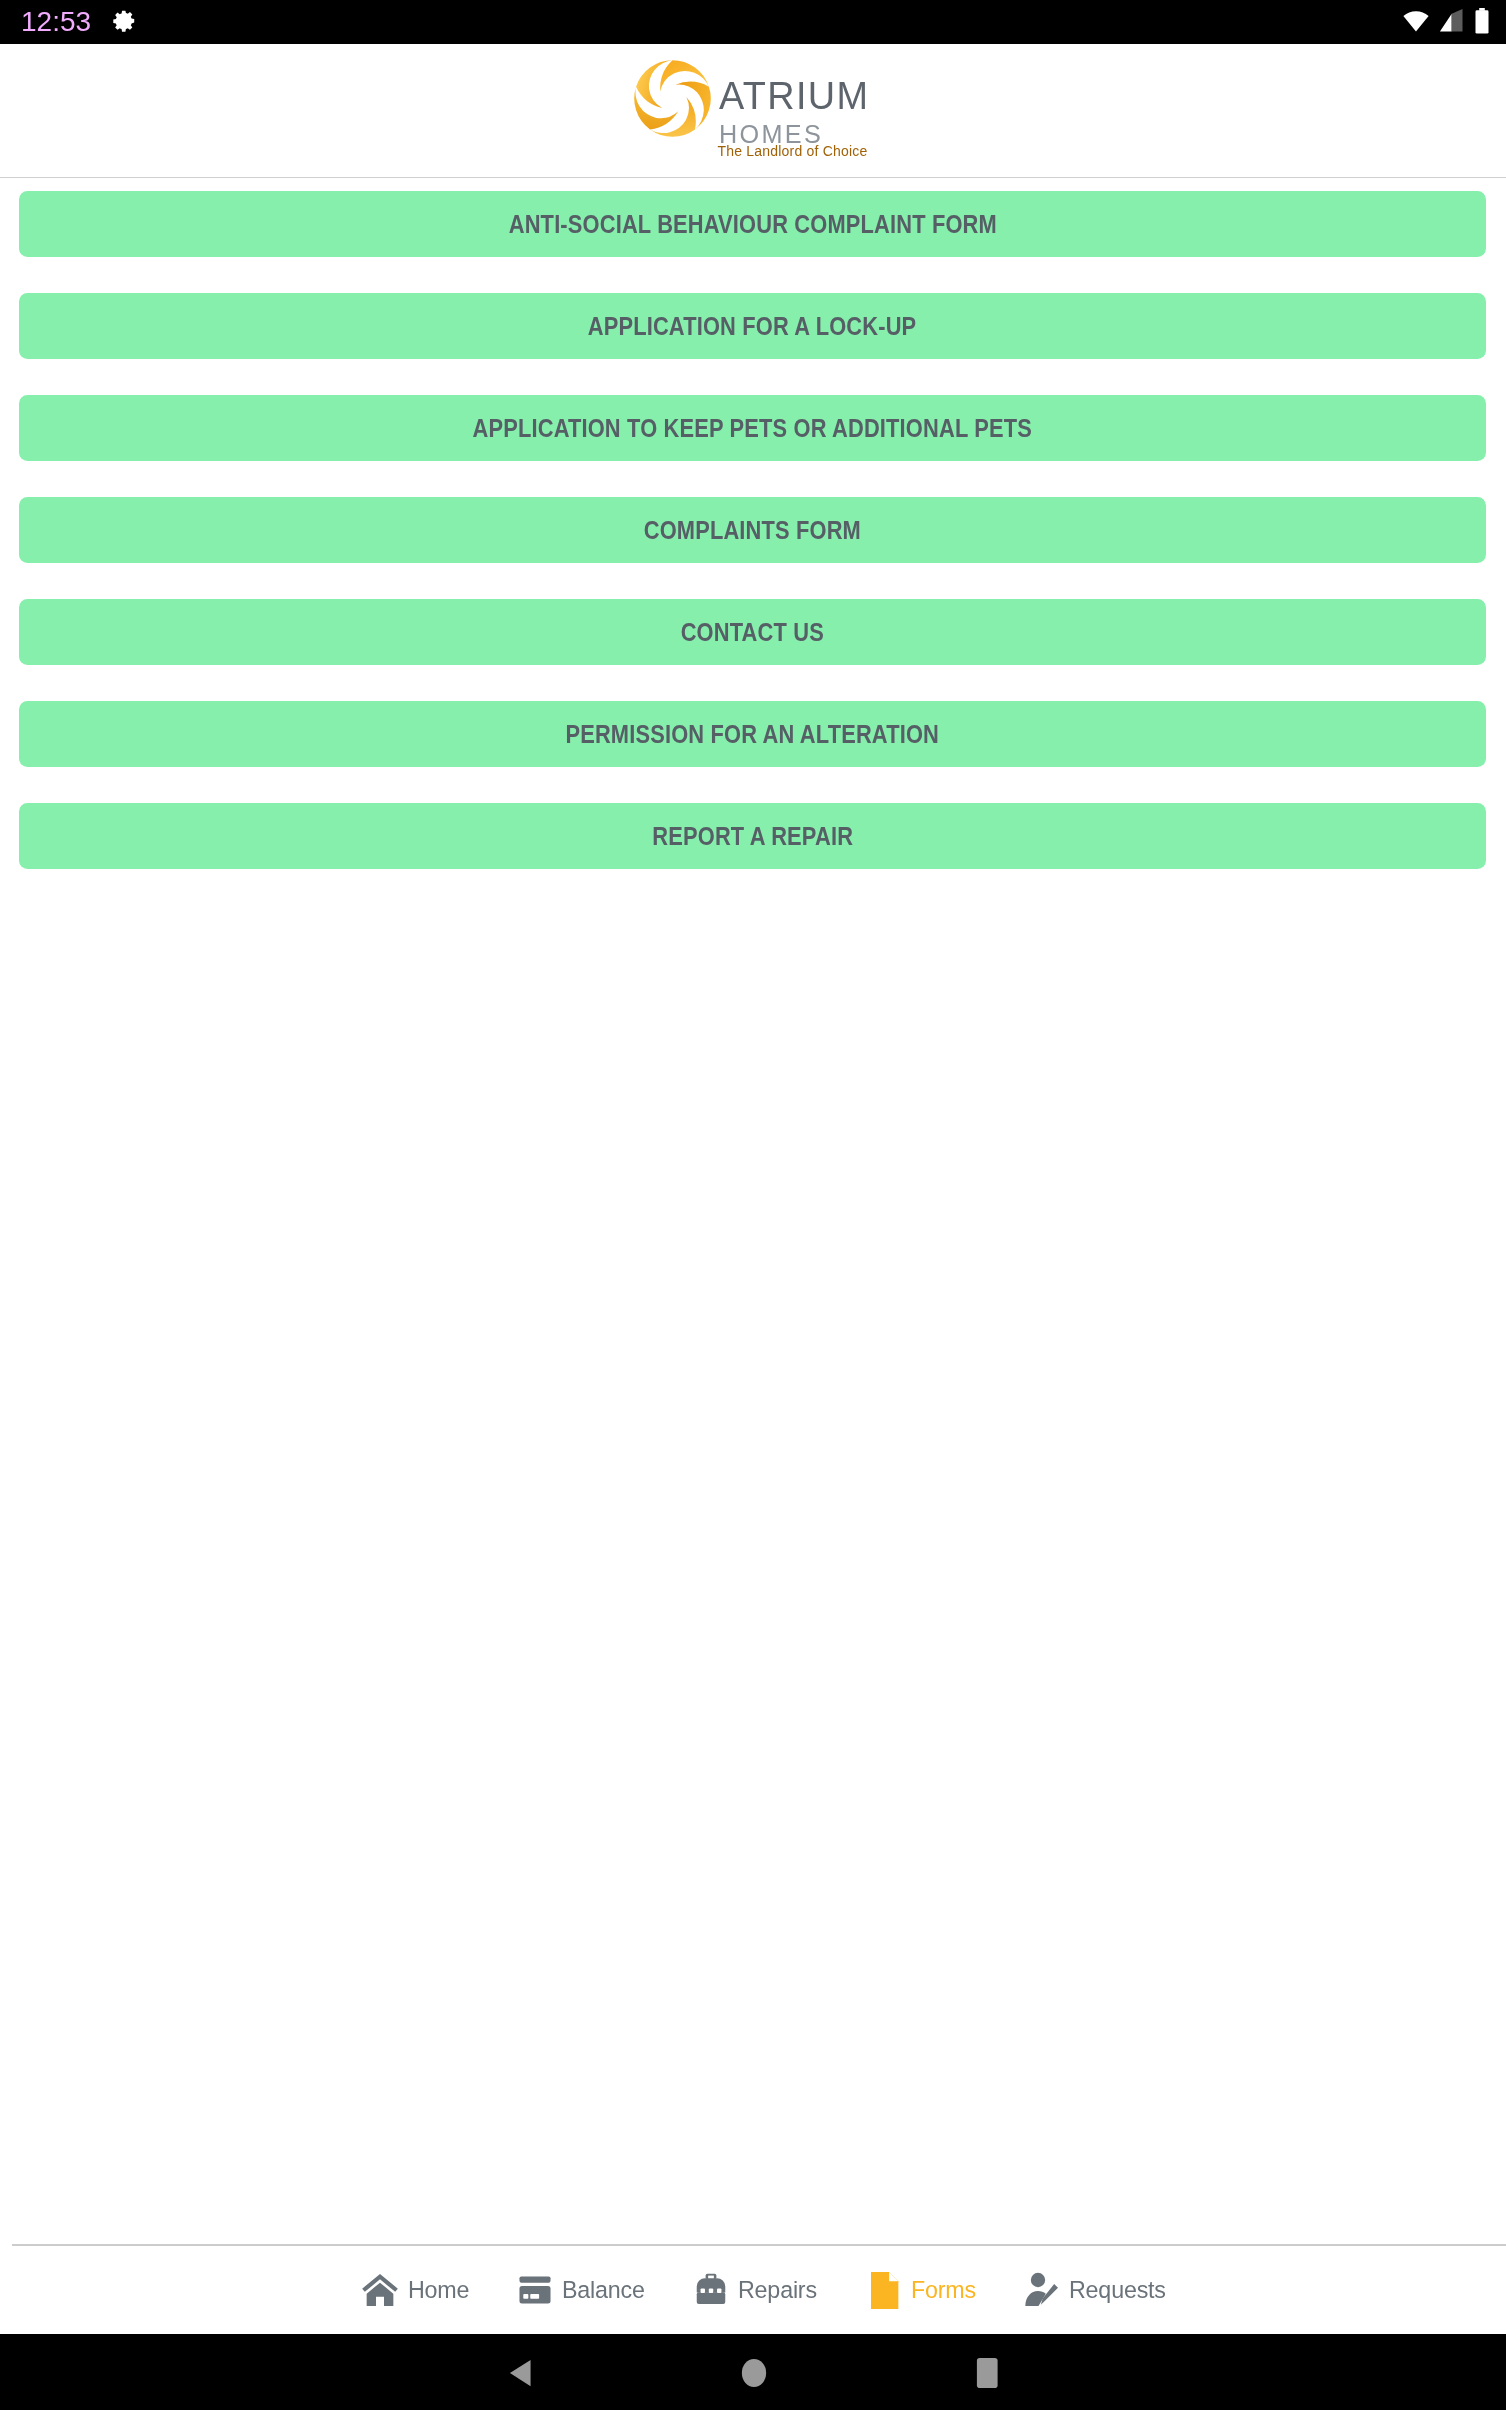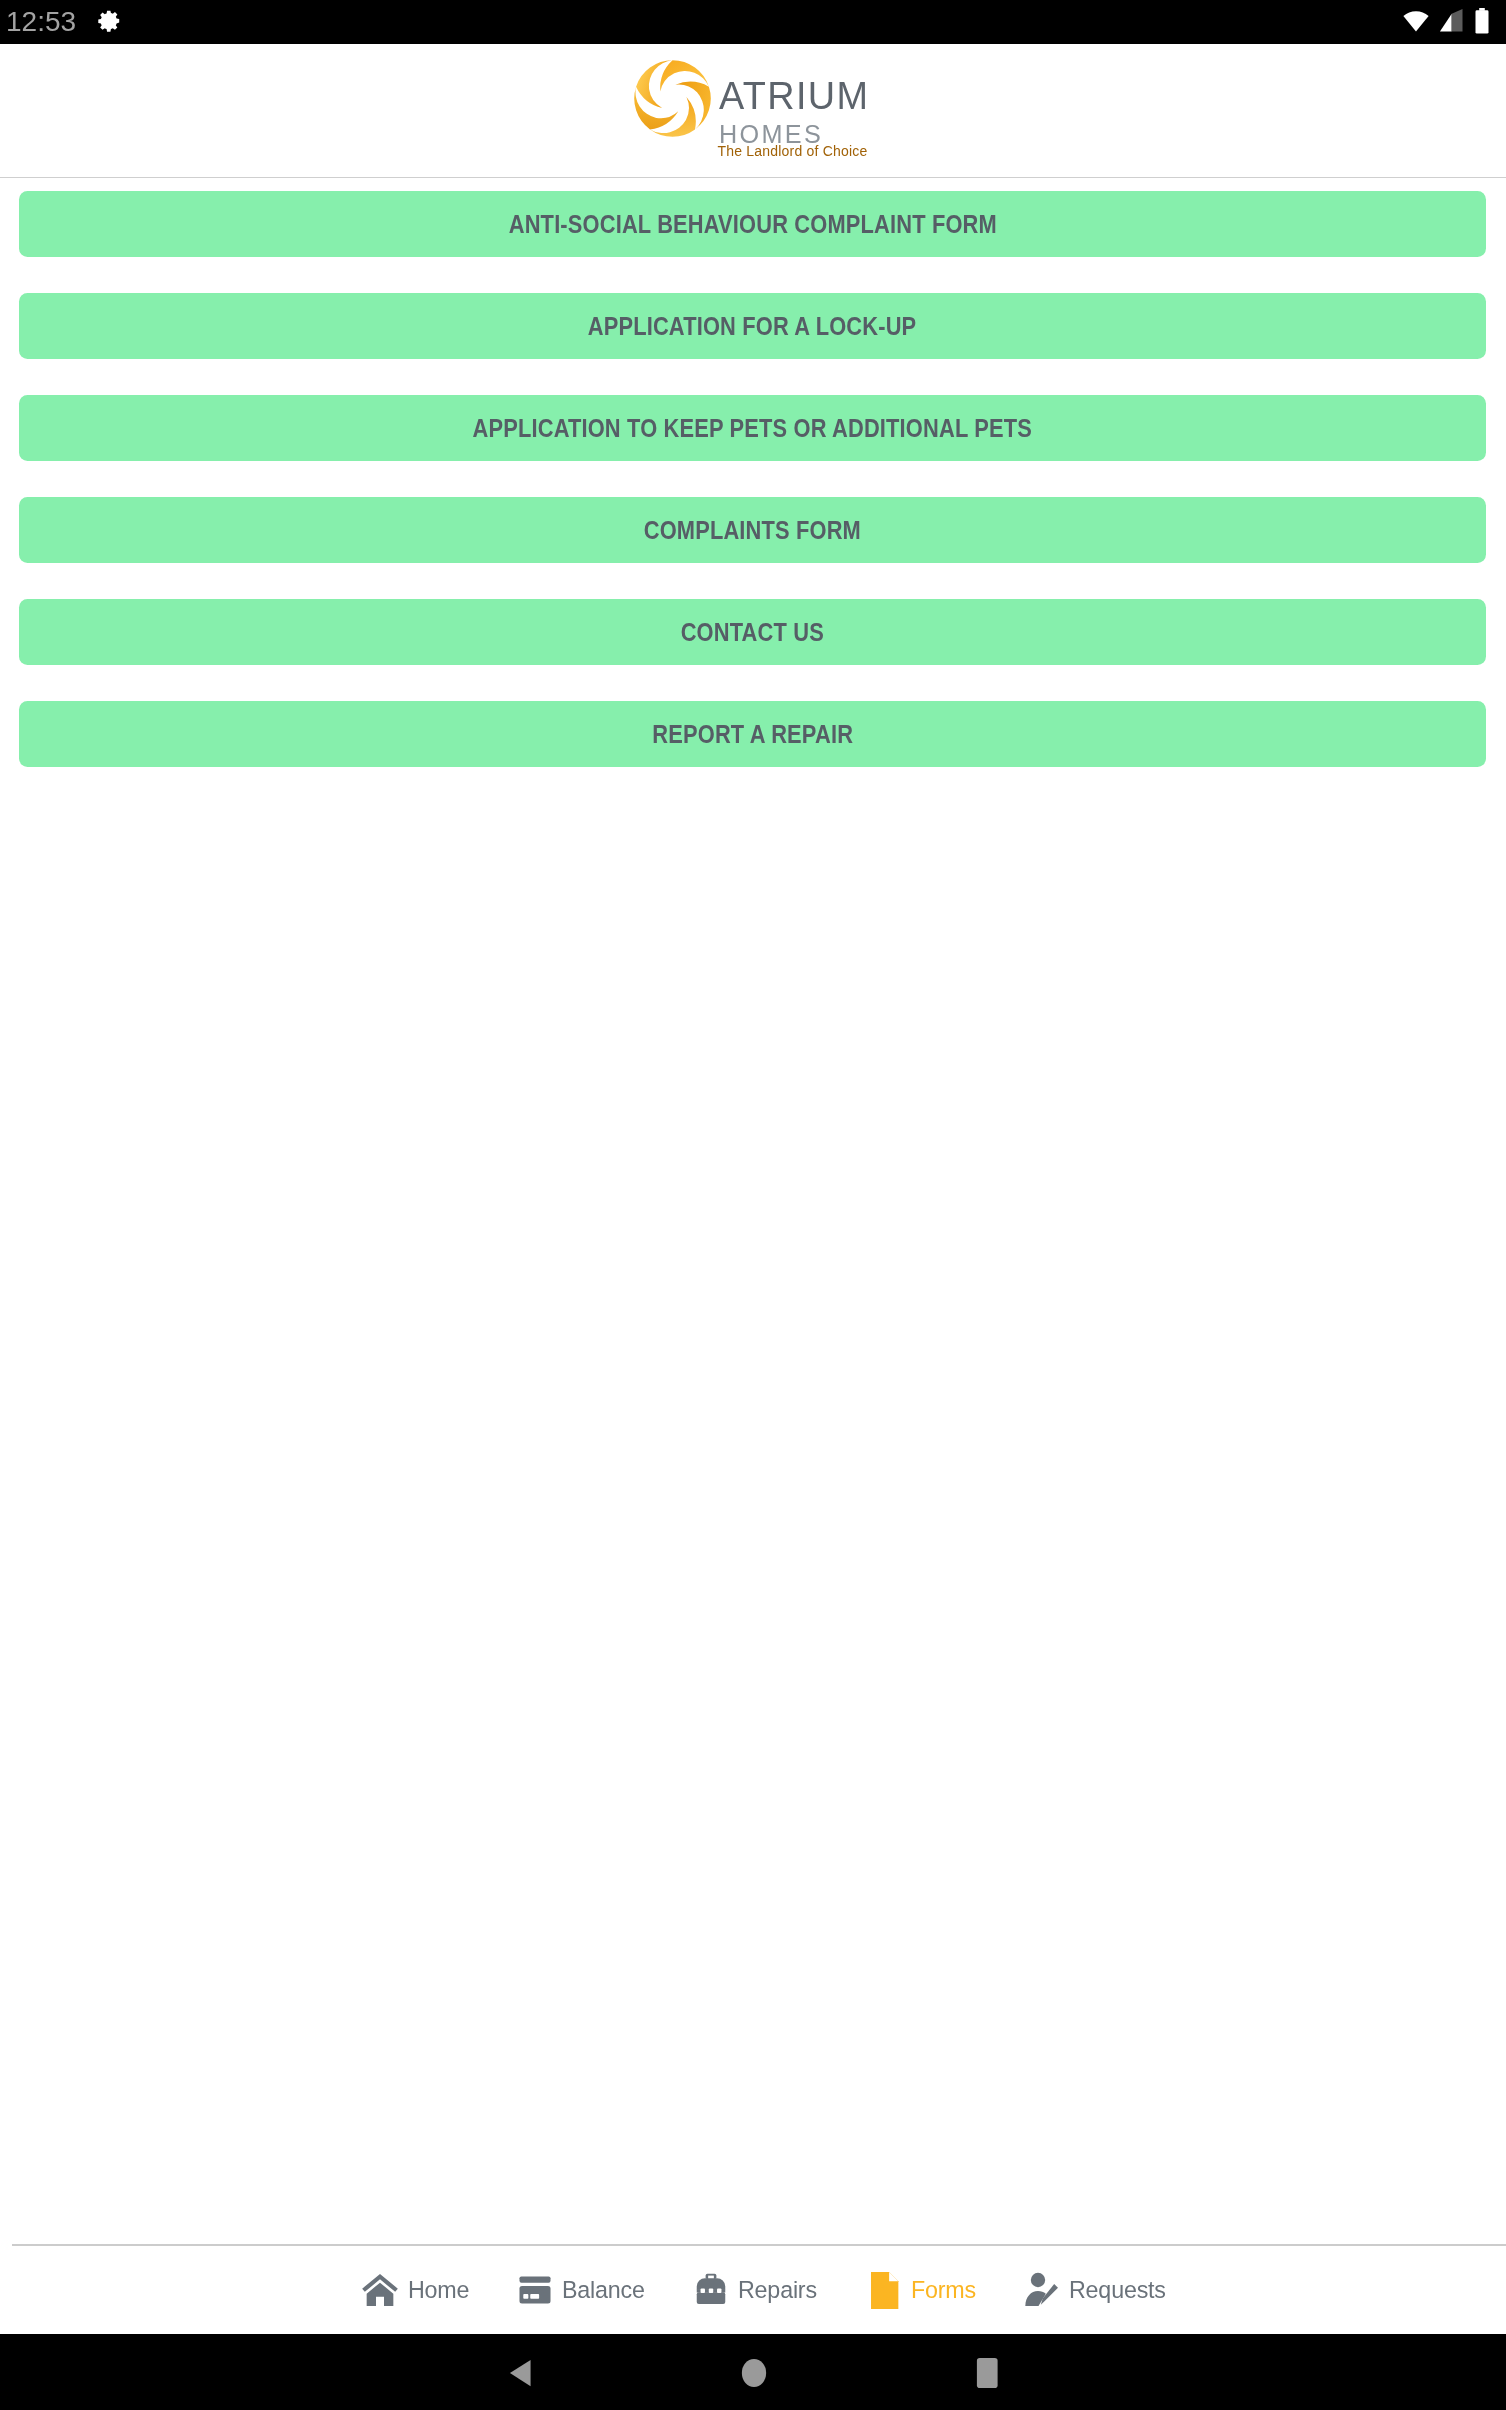--- a/index.html
+++ b/index.html
@@ -7,23 +7,23 @@
     width:1507px; height:2411px;
     background:#ffffff;
     font-family:"Liberation Sans", sans-serif;
     overflow:hidden;
   }
   #screen { position:relative; width:1507px; height:2411px; background:#ffffff; }
 
   
   #status-bar {
     position:absolute; top:0; left:0; width:1507px; height:44px;
-    background:#000000; color:#a3a3a3;
+    background:#000000; color:#f0abfc;
     display:flex; align-items:center; justify-content:space-between;
-    padding:0 17px 0 6px;
+    padding:0 17px 0 21px;
     gap:28px;
   }
   #status-left { display:flex; align-items:center; gap:21px; }
   #status-clock { font-size:28px; font-weight:400; letter-spacing:0px; line-height:1; }
   #status-right { display:flex; align-items:center; gap:9.4px; }
 
   
   #app-header {
     position:absolute; top:44px; left:0; width:1507px; height:134px;
     background:#ffffff;
@@ -197,20 +197,23 @@
     <button class="form-button">
       <span>Application to Keep Pets or Additional Pets</span>
     </button>
     <button class="form-button">
       <span>Complaints Form</span>
     </button>
     <button class="form-button">
       <span>Contact Us</span>
     </button>
     <button class="form-button">
+      <span>Permission for an Alteration</span>
+    </button>
+    <button class="form-button">
       <span>Report a Repair</span>
     </button>
   </div>
 
   <div id="bottom-nav">
 
     <div class="nav-item">
       <span class="nav-icon">
         <svg width="40" height="40" viewBox="0 0 24 24" fill="#6A727A">
           <path d="M12 2.4 L1.3 11.2 L2.9 13.1 L12 5.6 L21.1 13.1 L22.7 11.2 Z"></path>

